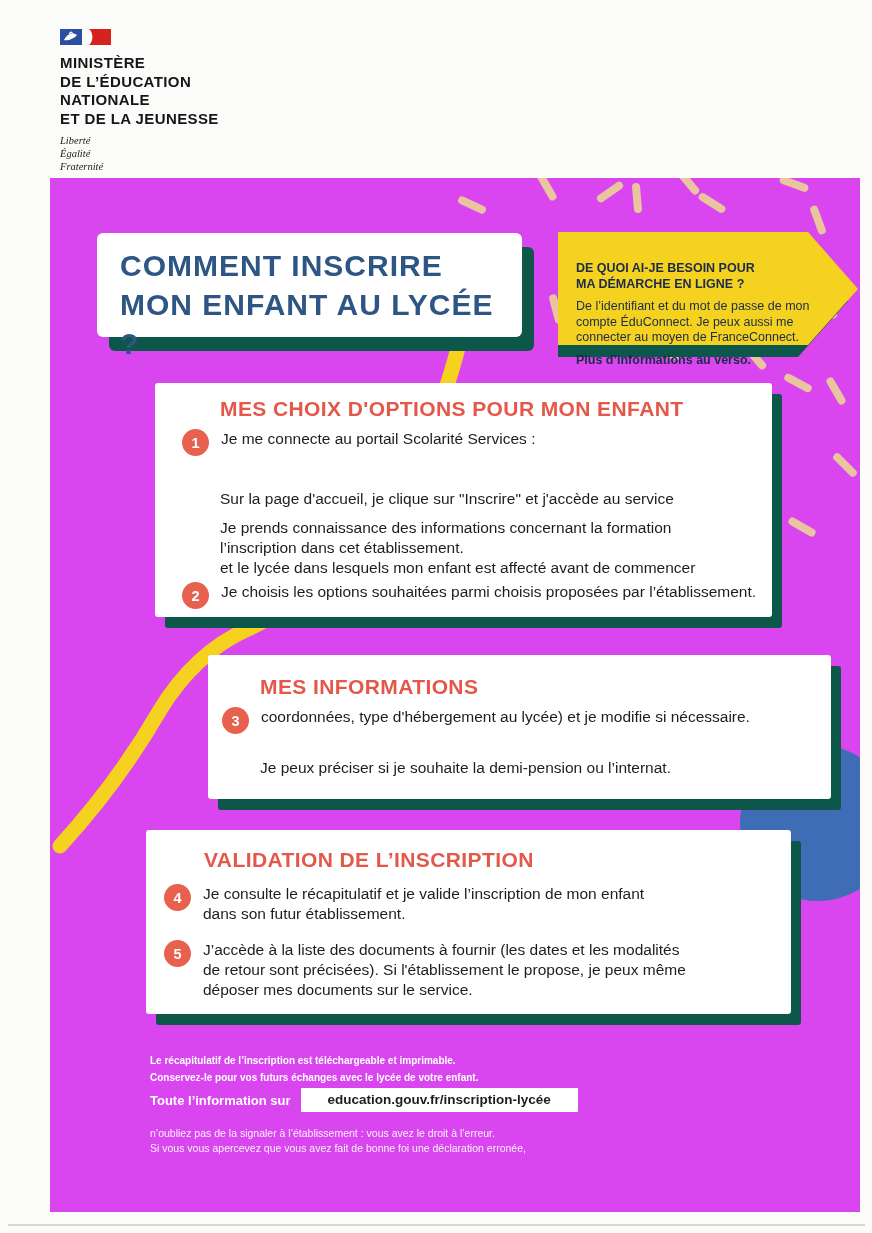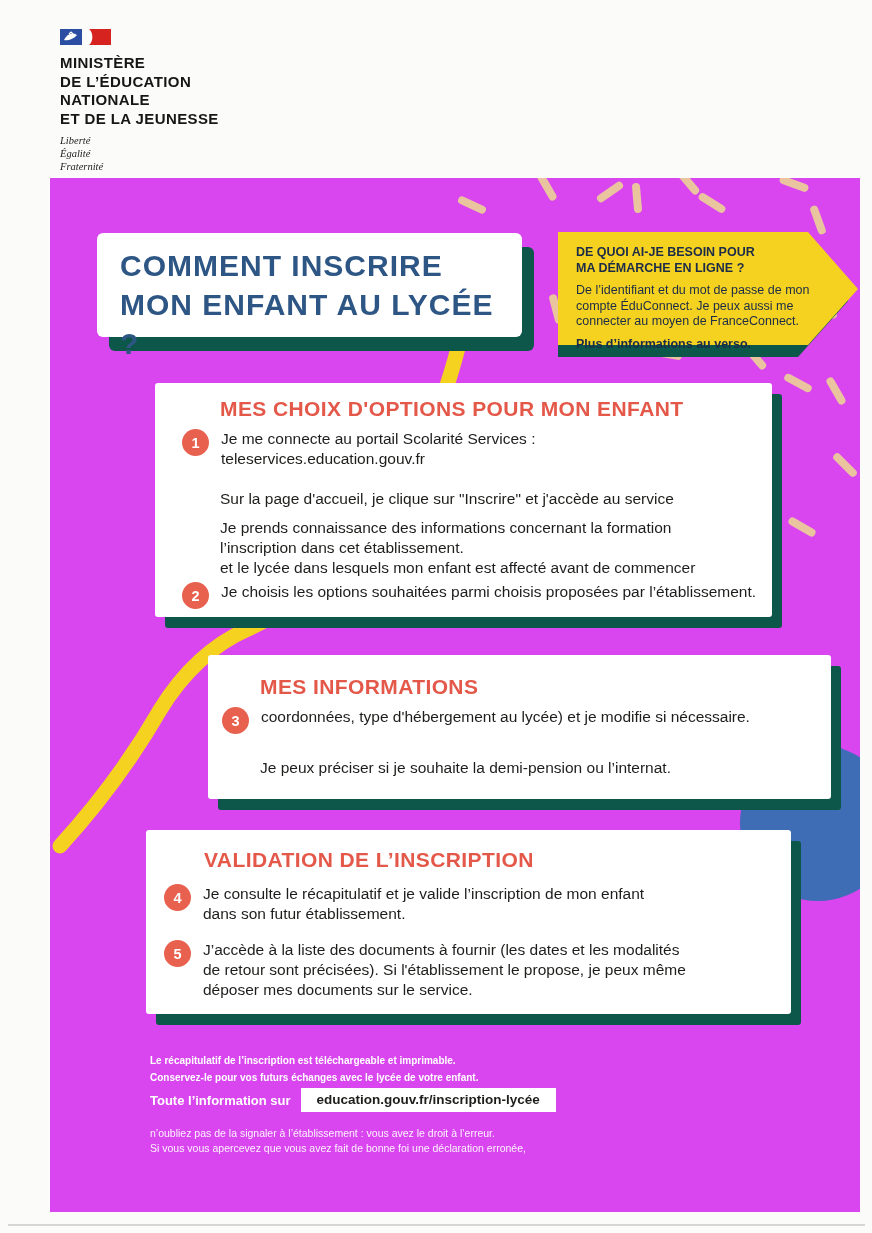--- a/index.html
+++ b/index.html
@@ -16,21 +16,21 @@
   .poster{position:absolute;left:50px;top:178px;width:810px;height:1034px;background:#d946ef;overflow:hidden;}
   .decor{position:absolute;left:0;top:0;z-index:1;}
   
   .title-card{
     position:absolute;left:47px;top:55px;width:425px;height:104px;background:#fff;border-radius:6px;
     box-shadow:12px 14px 0 #0d574a;z-index:2;padding:13px 0 0 23px;box-sizing:border-box;
     font-weight:700;font-size:30px;line-height:39px;letter-spacing:1px;color:#2d5685;
   }
   
   .need-box{position:absolute;left:508px;top:54px;width:310px;height:128px;z-index:2;}
-  .need-text{position:absolute;left:0;top:0;width:252px;padding:12px 0 0 18px;color:#1b2b49;}
+  .need-text{position:absolute;left:0;top:0;width:252px;padding:28px 0 0 18px;color:#1b2b49;}
   .nb-h{font-weight:700;font-size:12.5px;line-height:16px;}
   .nb-b{margin-top:7px;font-size:12.5px;line-height:15.5px;}
   .nb-m{margin-top:7px;font-weight:700;font-size:12.5px;}
   
   .card{position:absolute;background:#fff;border-radius:3px;box-shadow:10px 11px 0 #0d574a;z-index:2;}
   .card1{left:105px;top:205px;width:617px;height:234px;}
   .card2{left:158px;top:477px;width:623px;height:144px;}
   .card3{left:96px;top:652px;width:645px;height:184px;}
   .h-red{position:absolute;font-weight:700;font-size:21px;letter-spacing:.4px;color:#e4584a;white-space:nowrap;}
   .txt{font-size:15.5px;line-height:20px;color:#1d1d1b;}
@@ -38,21 +38,21 @@
   .dot{
     flex:0 0 27px;width:27px;height:27px;border-radius:50%;background:#e8604e;color:#fff;
     font-weight:700;font-size:14.5px;display:flex;align-items:center;justify-content:center;margin-top:0;
   }
   .para{position:absolute;}
   .b{font-weight:400;}
   
   .foot-bold{position:absolute;left:100px;top:874px;z-index:2;color:#fff;font-weight:700;font-size:10px;line-height:17px;}
   .foot-info{position:absolute;left:100px;top:910px;z-index:2;display:flex;align-items:center;gap:10px;}
   .foot-info-label{color:#fff;font-weight:700;font-size:13px;}
-  .link-box{background:#fff;color:#1d1d1b;font-weight:700;font-size:13.5px;padding:4px 16px 5px;}
+  .link-box{background:#fff;color:#1d1d1b;font-weight:700;font-size:13.5px;padding:4px 27px 5px;}
   .foot-small{position:absolute;left:100px;top:948px;z-index:2;color:rgba(255,255,255,.93);font-size:10.5px;line-height:14.5px;}
   
   .bottom-rule{position:absolute;left:8px;top:1224px;width:857px;height:2px;background:#d6d6d3;}
 </style>
 </head>
 <body>
 
 <div>
 
   <div class="gov-header">
@@ -125,21 +125,20 @@
         <div class="nb-m">Plus d’informations au verso.</div>
       </div>
     </div>
 
     <section class="card card1">
       <h2 class="h-red" style="left:65px;top:14px;margin:0;">MES CHOIX D'OPTIONS POUR MON ENFANT</h2>
       <div class="step" style="left:27px;top:46px;">
         <span class="dot">1</span>
         <div class="txt">
           <div>Je me connecte au portail Scolarité Services :</div>
-          <div class="b">teleservices.education.gouv.fr</div>
         </div>
       </div>
       <div class="para txt" style="left:65px;top:106px;">
         <span>Sur la page d'accueil, je clique sur "</span><span class="b">Inscrire</span><span>" et j'accède au service</span>
       </div>
       <div class="para txt" style="left:65px;top:135px;">
         <div>Je prends connaissance des informations concernant la formation</div>
         <div>l’inscription dans cet établissement.</div>
         <div>et le lycée dans lesquels mon enfant est affecté avant de commencer</div>
       </div>

